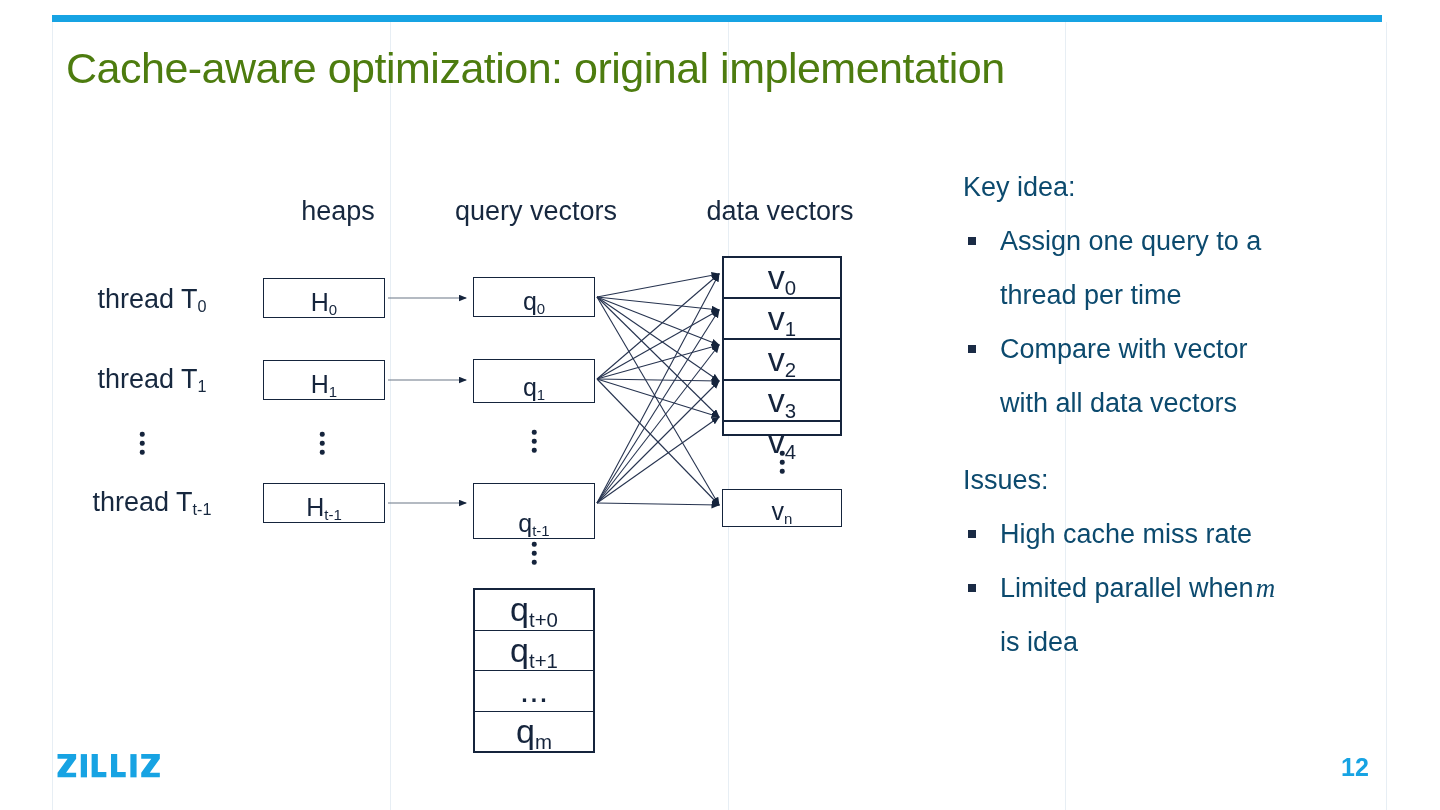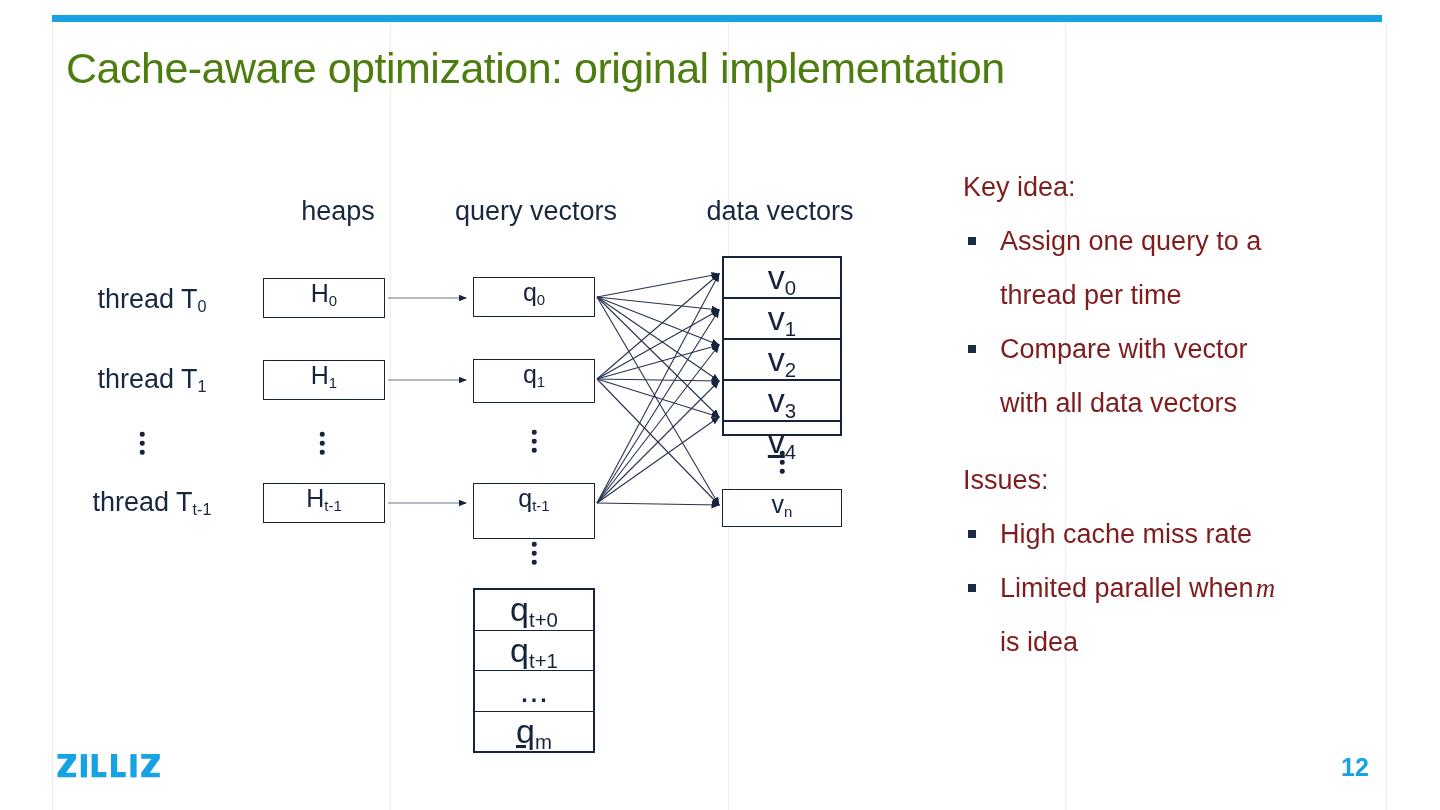--- a/index.html
+++ b/index.html
@@ -6,33 +6,33 @@
   .slide{position:relative;width:1440px;height:810px;background:#ffffff;overflow:hidden;
          font-family:"Liberation Sans",sans-serif;color:#15263F;}
   .guide{position:absolute;top:22px;bottom:0;width:1px;background:#E7EEF4;z-index:1;}
   .topbar{position:absolute;left:52px;top:15px;width:1330px;height:7px;background:#17A3E3;z-index:4;}
   .title{position:absolute;left:66px;top:44px;font-size:43px;font-weight:400;letter-spacing:-0.5px;
          color:#4d7c0f;z-index:5;white-space:nowrap;}
   .colhead{position:absolute;top:196px;transform:translateX(-50%);font-size:27px;color:#17283F;z-index:5;white-space:nowrap;}
   .tlabel{position:absolute;width:260px;text-align:center;font-size:27px;color:#17283F;z-index:5;
           transform:translateY(-50%);white-space:nowrap;}
   .box{position:absolute;box-sizing:border-box;border:1.5px solid #15243C;background:#fff;z-index:3;
-       display:flex;align-items:flex-start;justify-content:center;font-size:25px;color:#15243C;}
+       display:flex;align-items:flex-end;justify-content:center;font-size:25px;color:#15243C;}
   .stack{position:absolute;box-sizing:border-box;border:2px solid #15243C;background:#fff;z-index:3;
          display:flex;flex-direction:column;}
   .stack .row{box-sizing:border-box;display:flex;align-items:center;justify-content:center;
               font-size:34px;color:#15243C;border-bottom:2px solid #15243C;flex:1;}
-  .stack .row:last-child{border-bottom:none;text-decoration:underline;}
+  .stack .row:last-child{border-bottom:none;}
   .qstack .row{border-bottom-width:1.5px;}
   sub{font-size:0.60em;vertical-align:-0.28em;line-height:0;}
   .vdots{position:absolute;display:flex;flex-direction:column;gap:4.5px;z-index:3;transform:translate(-50%,-50%);}
   .vdots i{width:4.5px;height:4.5px;border-radius:50%;background:#15243C;display:block;}
   .arrow-svg{position:absolute;left:0;top:0;z-index:2;}
   .rpanel{position:absolute;left:963px;top:160px;width:420px;z-index:5;}
-  .rp-line{height:54px;display:flex;align-items:center;font-size:27px;color:#7f1d1d;white-space:nowrap;}
+  .rp-line{height:54px;display:flex;align-items:center;font-size:27px;color:#0c4a6e;white-space:nowrap;}
   .rp-bullet .sq{width:8px;height:8px;background:#1A2B45;margin-left:5px;margin-right:24px;flex:0 0 auto;}
   .rp-cont{padding-left:37px;}
   .rp-spacer{height:23px;}
   .em-serif{font-family:"Liberation Serif",serif;font-style:italic;padding-left:2px;}
   .logo{position:absolute;left:57px;top:751px;z-index:5;}
   .pagenum{position:absolute;left:1341px;top:753px;font-size:25px;font-weight:700;color:#17A3E3;z-index:5;}
 </style>
 </head>
 <body>
 

